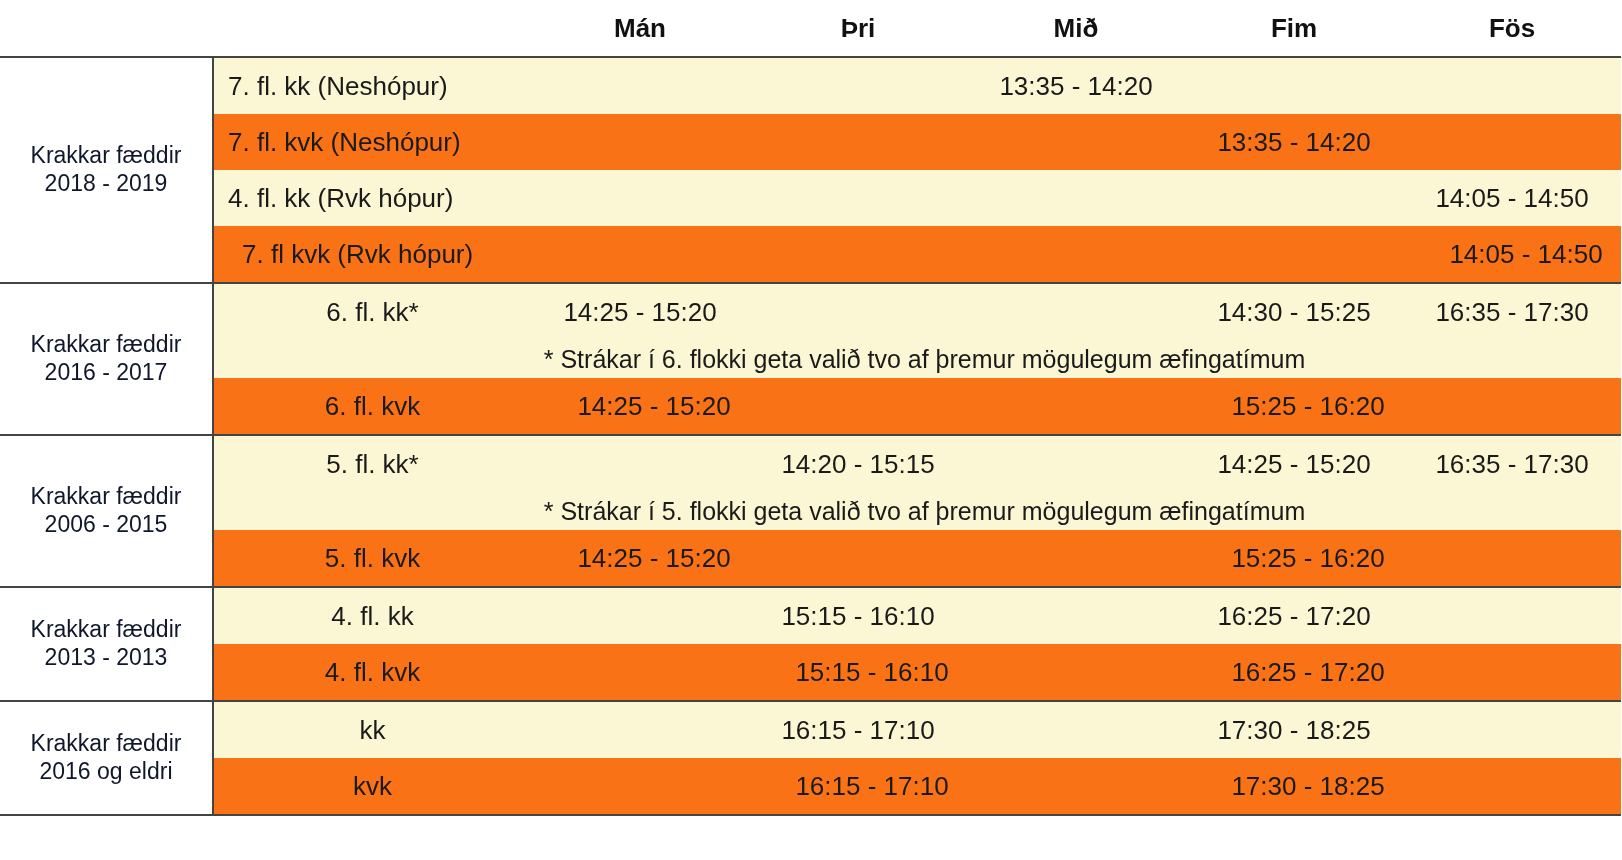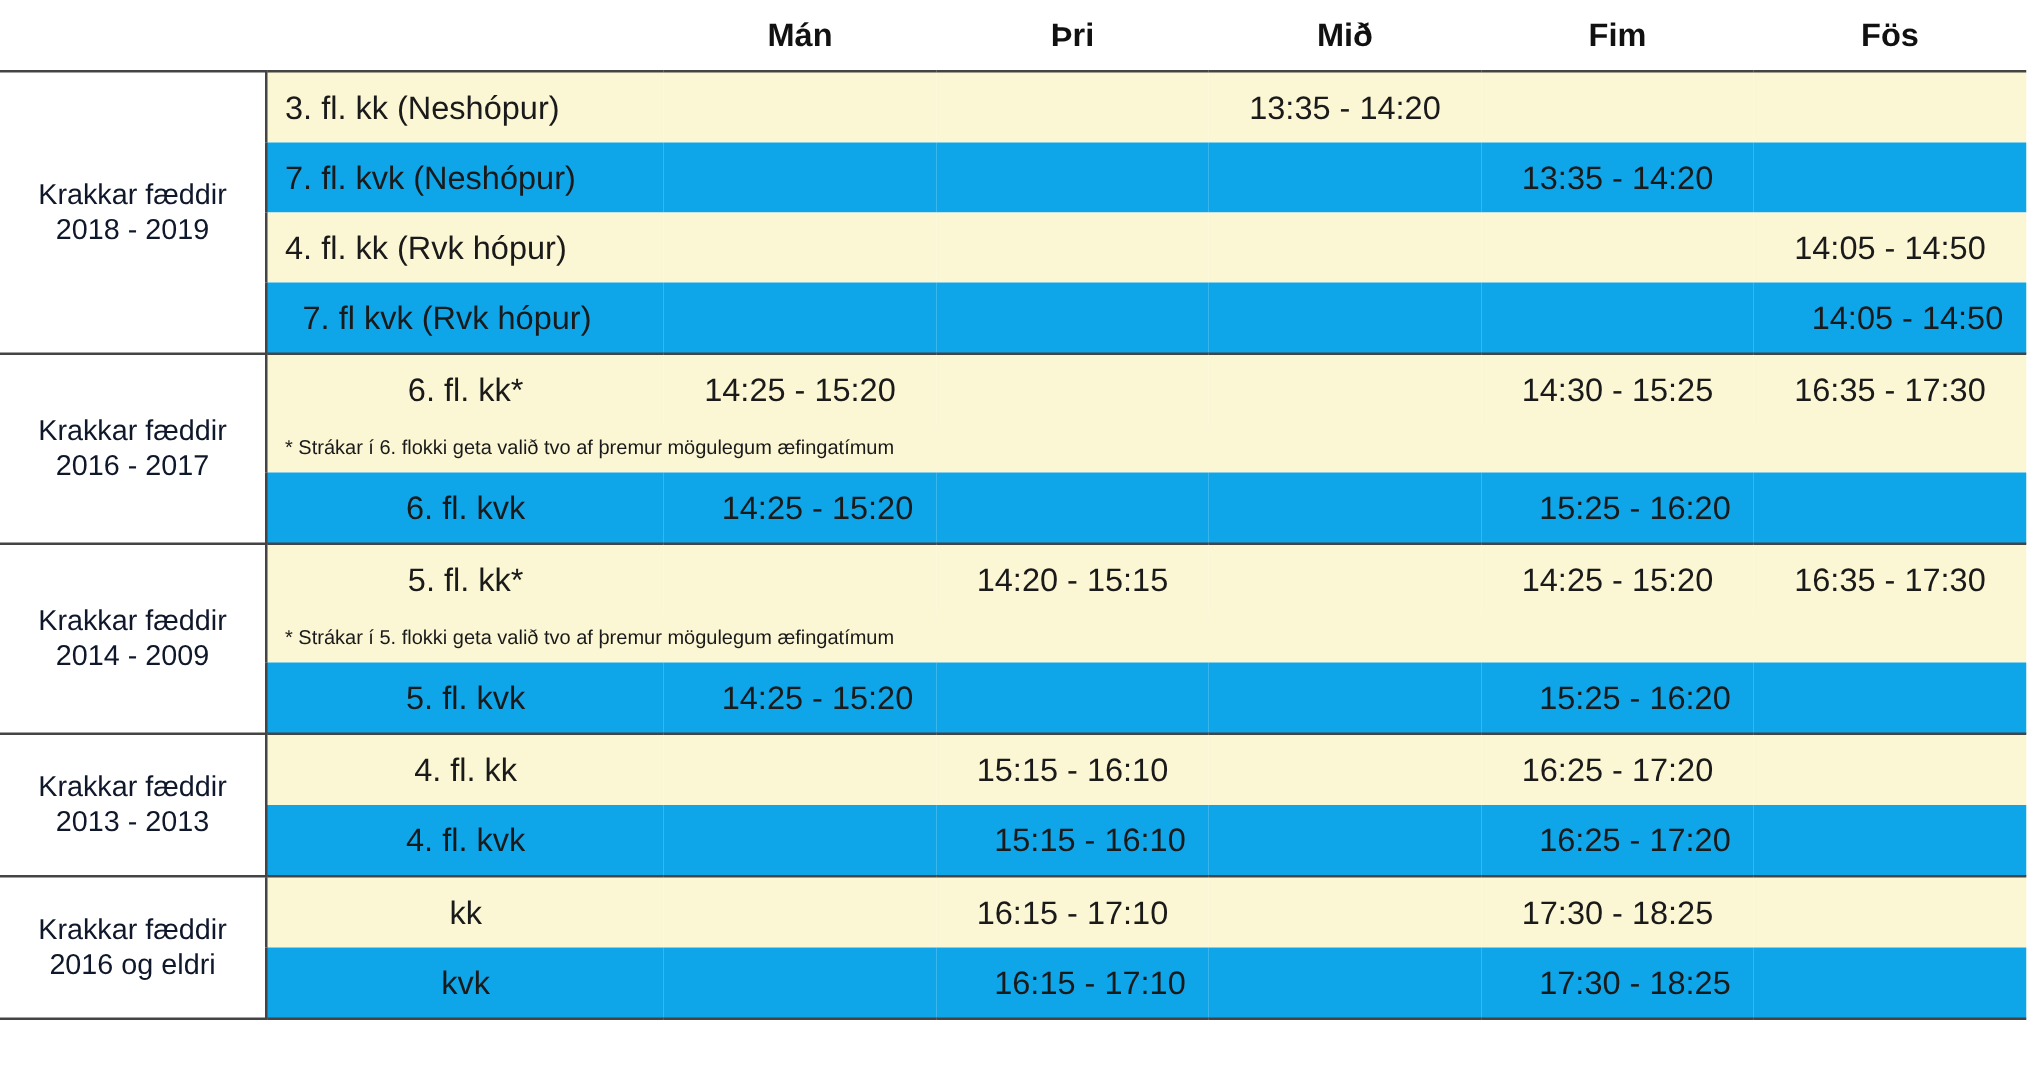--- a/index.html
+++ b/index.html
@@ -49,21 +49,21 @@
     line-height: 1.2;
     color: #0f172a;
     border-top: 2px solid #444;
     border-bottom: 2px solid #444;
     border-right: 2px solid #444;
   }
   td.group .g-line { display: block; }
 
   
   tr.band-y td.cell { background: #fbf6d4; }
-  tr.band-p td.cell { background: #0ea5e9; }
+  tr.band-p td.cell { background: #f97316; }
 
   td.cell {
     height: 56px;
     font-size: 26px;
     text-align: center;
     color: #1a1a1a;
     white-space: nowrap;
   }
   td.cell.title {
     text-align: left;
@@ -71,22 +71,22 @@
   }
   td.cell.title.indent {
     text-align: center;
     padding-left: 0;
   }
   tr.row-top td.cell { border-top: 2px solid #444; }
   tr.row-bottom td.cell { border-bottom: 2px solid #444; padding-left: 28px; }
 
   
   tr.note td.note {
-    font-size: 16px;
-    text-align: left;
+    font-size: 25px;
+    text-align: center;
     padding-left: 14px;
     height: 38px;
     color: #1a1a1a;
     font-weight: normal;
   }
   tr.note.band-y td.note { background: #fbf6d4; }
 </style>
 </head>
 <body>
 
@@ -109,21 +109,21 @@
       <th>Fim</th>
       <th>Fös</th>
     </tr>
   </thead>
   <tbody id="schedule-body">
       <tr class="band-y row-top">
         <td class="group" rowspan="4">
           <span class="g-line">Krakkar fæddir</span>
           <span class="g-line">2018 - 2019</span>
         </td>
-        <td class="cell title">3. fl. kk (Neshópur)</td>
+        <td class="cell title">7. fl. kk (Neshópur)</td>
         <td class="cell"></td>
         <td class="cell"></td>
         <td class="cell">13:35 - 14:20</td>
         <td class="cell"></td>
         <td class="cell"></td>
       </tr>
       <tr class="band-p">
         <td class="cell title">7. fl. kvk (Neshópur)</td>
         <td class="cell"></td>
         <td class="cell"></td>
@@ -166,21 +166,21 @@
         <td class="cell title indent">6. fl. kvk</td>
         <td class="cell">14:25 - 15:20</td>
         <td class="cell"></td>
         <td class="cell"></td>
         <td class="cell">15:25 - 16:20</td>
         <td class="cell"></td>
       </tr>
       <tr class="band-y row-top">
         <td class="group" rowspan="3">
           <span class="g-line">Krakkar fæddir</span>
-          <span class="g-line">2014 - 2009</span>
+          <span class="g-line">2006 - 2015</span>
         </td>
         <td class="cell title indent">5. fl. kk*</td>
         <td class="cell"></td>
         <td class="cell">14:20 - 15:15</td>
         <td class="cell"></td>
         <td class="cell">14:25 - 15:20</td>
         <td class="cell">16:35 - 17:30</td>
       </tr>
       <tr class="band-y note">
         <td class="note" colspan="6">* Strákar í 5. flokki geta valið tvo af þremur mögulegum æfingatímum</td>

